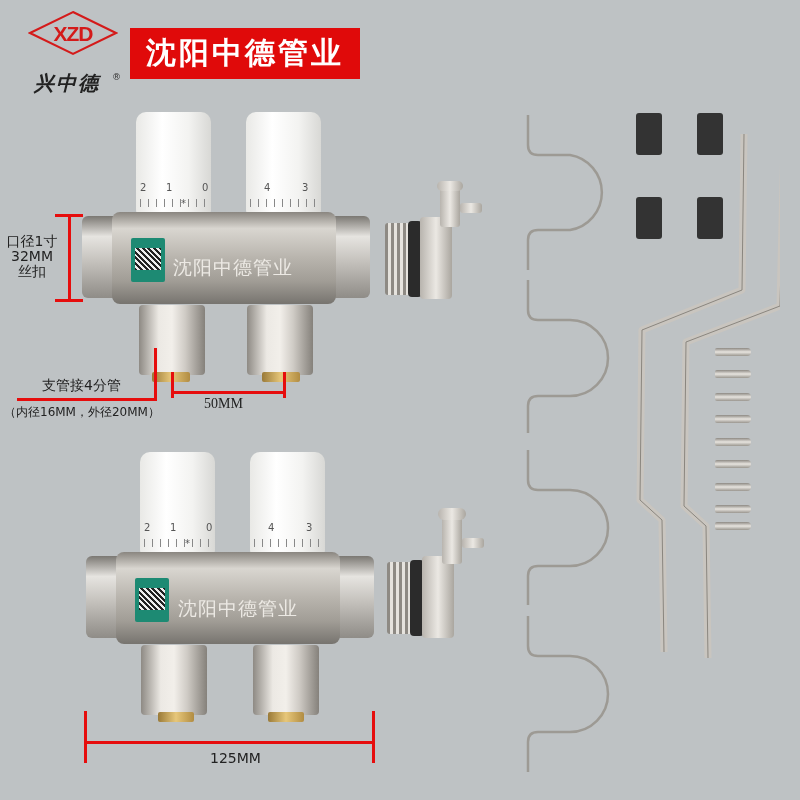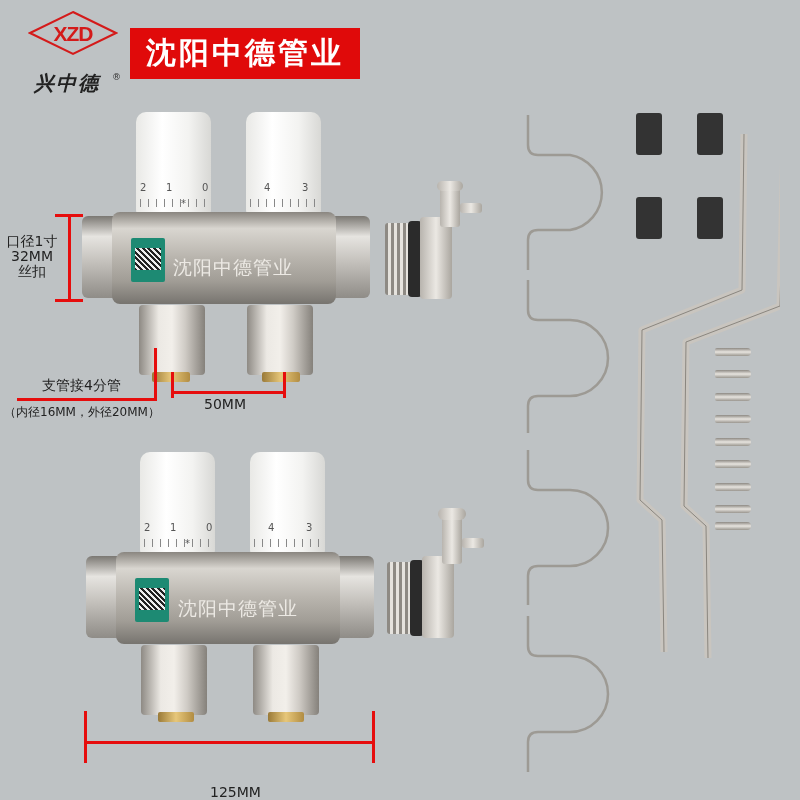--- a/index.html
+++ b/index.html
@@ -97,21 +97,21 @@
 </div>
 
 <div class="abs redv" style="left:154px;top:348px;height:52px;"></div>
 <div class="abs redh" style="left:17px;top:398px;width:140px;"></div>
 <div class="abs lbl" style="left:42px;top:377px;">支管接4分管</div>
 <div class="abs lbl" style="left:4px;top:404px;font-size:12px;">（内径16MM，外径20MM）</div>
 
 <div class="abs redv" style="left:171px;top:372px;height:26px;"></div>
 <div class="abs redv" style="left:283px;top:372px;height:26px;"></div>
 <div class="abs redh" style="left:171px;top:391px;width:115px;"></div>
-<div class="abs lbl" style="left:204px;top:396px;">50MM</div>
+<div class="abs lbl" style="left:204px;top:396px;font-family:Liberation Serif, serif;">50MM</div>
 
 <div class="abs" style="left:0;top:0;width:500px;height:800px;">
   <div class="abs knob" style="left:140px;top:452px;width:75px;height:102px;">
     <span class="scale" style="left:4px;top:70px;">2</span>
     <span class="scale" style="left:30px;top:70px;">1</span>
     <span class="scale" style="left:45px;top:86px;">*</span>
     <span class="scale" style="left:66px;top:70px;">0</span>
     <div class="ticks" style="left:4px;right:4px;top:87px;"></div>
   </div>
   <div class="abs knob" style="left:250px;top:452px;width:75px;height:102px;">
@@ -137,21 +137,21 @@
   <div class="abs vent-ring" style="left:28px;top:60px;width:14px;height:76px;"></div>
   <div class="abs vent-hex" style="left:40px;top:56px;width:32px;height:82px;border-radius:4px;"></div>
   <div class="abs vent-hex" style="left:60px;top:16px;width:20px;height:48px;border-radius:3px;"></div>
   <div class="abs vent-hex" style="left:56px;top:8px;width:28px;height:12px;border-radius:6px;"></div>
   <div class="abs vent-hex" style="left:80px;top:38px;width:22px;height:10px;border-radius:3px;"></div>
 </div>
 
 <div class="abs redv" style="left:84px;top:711px;height:52px;"></div>
 <div class="abs redv" style="left:372px;top:711px;height:52px;"></div>
 <div class="abs redh" style="left:84px;top:741px;width:291px;"></div>
-<div class="abs lbl" style="left:210px;top:784px;">125MM</div>
+<div class="abs lbl" style="left:210px;top:750px;">125MM</div>
 
 <svg width="120" height="700" style="left:510px;top:110px;">
   <g fill="none" stroke="#9d9a94" stroke-width="2.5">
     <path d="M18,5 L18,35 Q18,45 28,45 L60,45 A38,38 0 0 1 60,120 L28,120 Q18,120 18,130 L18,160"></path>
     <path d="M18,170 L18,200 Q18,210 28,210 L60,210 A38,38 0 0 1 60,286 L28,286 Q18,286 18,296 L18,323"></path>
     <path d="M18,340 L18,370 Q18,380 28,380 L60,380 A38,38 0 0 1 60,456 L28,456 Q18,456 18,466 L18,495"></path>
     <path d="M18,506 L18,536 Q18,546 28,546 L60,546 A38,38 0 0 1 60,622 L28,622 Q18,622 18,632 L18,662"></path>
   </g>
 </svg>
 

